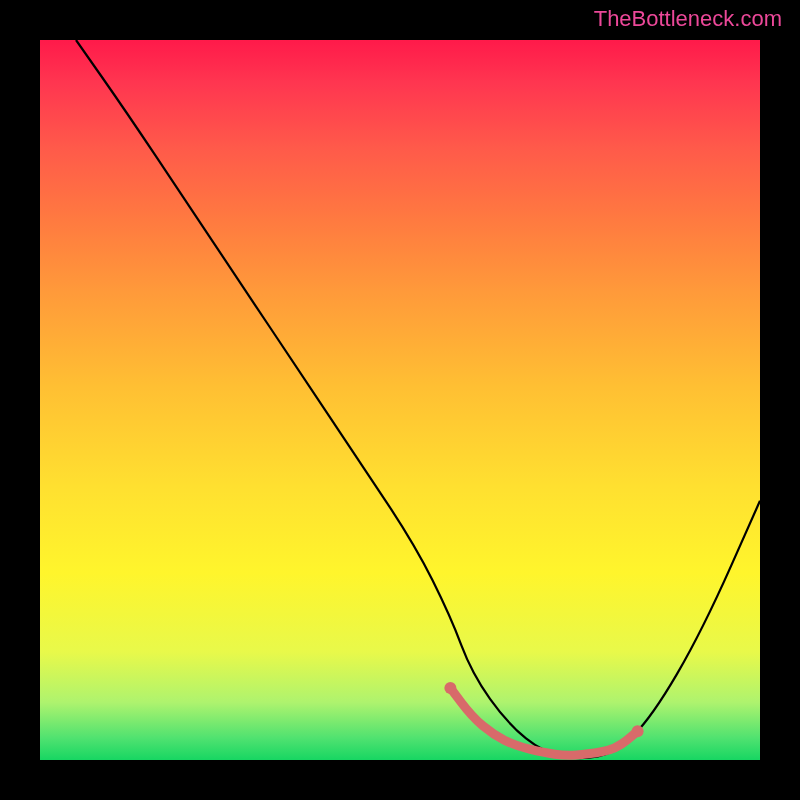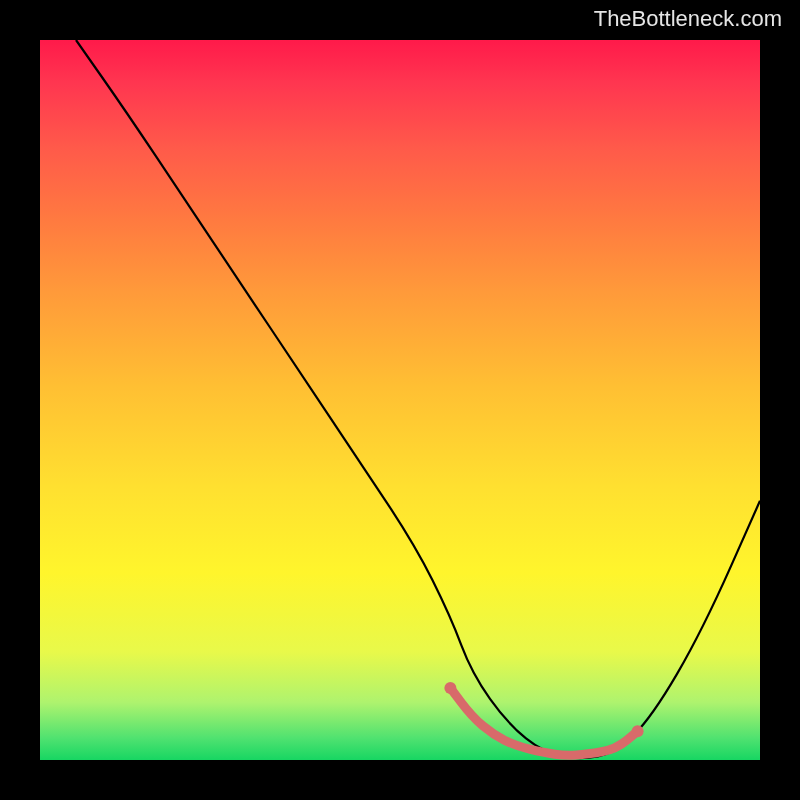--- a/index.html
+++ b/index.html
@@ -14,21 +14,21 @@
   .container {
     position: relative;
     width: 800px;
     height: 800px;
     background: #000;
   }
   .watermark {
     position: absolute;
     top: 6px;
     right: 18px;
-    color: #e5e5e5;
+    color: #ec4899;
     font-size: 22px;
     font-weight: 500;
     z-index: 10;
   }
   .plot-area {
     position: absolute;
     left: 40px;
     top: 40px;
     width: 720px;
     height: 720px;

